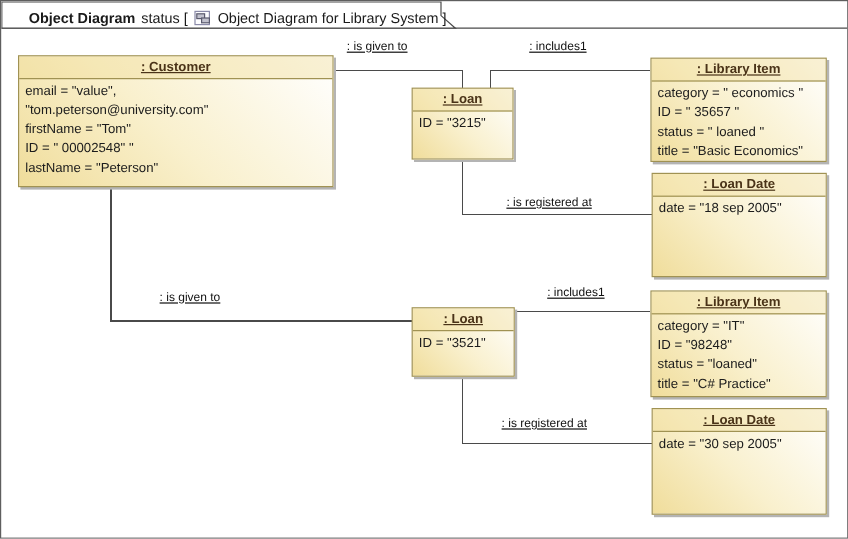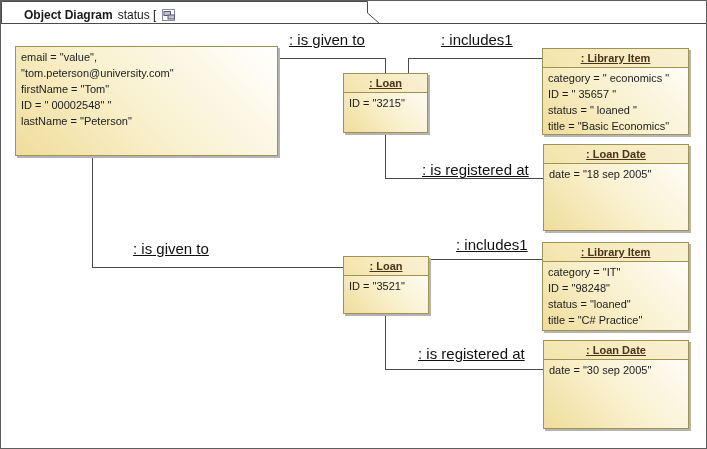--- a/index.html
+++ b/index.html
@@ -38,21 +38,21 @@
     font-weight:bold;
     text-decoration:underline;
     color:#4a3318;
     white-space:nowrap;overflow:hidden;
   }
   .obj-body{padding:2px 5px 0 5px;color:#1c1c1c;}
   .attr{line-height:16px;white-space:nowrap;}
   
   .link-label{
     position:absolute;
-    font-size:15px;line-height:13px;
+    font-size:10px;line-height:13px;
     color:#111;
     text-decoration:underline;
     white-space:nowrap;
   }
   
   .diag-icon{display:inline-block;}
 </style>
 </head>
 <body>
 
@@ -74,23 +74,25 @@
     <path d="M0.5 22.5 L0.5 0.5 L366.5 0.5 L366.5 12 L378.5 22.5 Z" fill="#ffffff" stroke="#4a4a4a" stroke-width="1"></path>
   </svg>
   <div class="header-content">
     <span class="header-bold">Object Diagram</span>
     <span>status [</span>
     <svg class="diag-icon" width="15" height="14" viewBox="0 0 15 14">
       <rect x="1.5" y="1.5" width="12" height="11" fill="#fdfdff" stroke="#8a8aa8"></rect>
       <rect x="3" y="3.5" width="6.5" height="4" fill="#c2c2ce" stroke="#5a5a6e"></rect>
       <rect x="7" y="7" width="6.5" height="4" fill="#c2c2ce" stroke="#5a5a6e"></rect>
     </svg>
+    <span>Object Diagram for Library System ]</span>
   </div>
 
   <div class="obj" style="left:14px;top:45px;width:263px;height:110px;">
+    <div class="obj-title">: Customer</div>
     <div class="obj-body">
       <div class="attr">email = "value",</div>
       <div class="attr">"tom.peterson@university.com"</div>
       <div class="attr">firstName = "Tom"</div>
       <div class="attr">ID = " 00002548" "</div>
       <div class="attr">lastName = "Peterson"</div>
     </div>
   </div>
 
   <div class="obj" style="left:342px;top:72px;width:85px;height:60px;">

